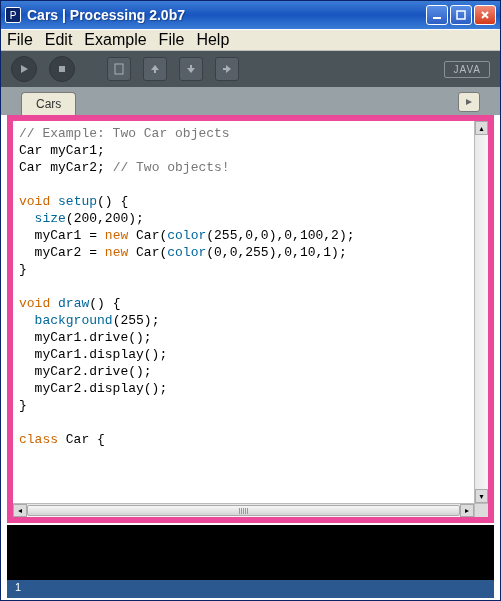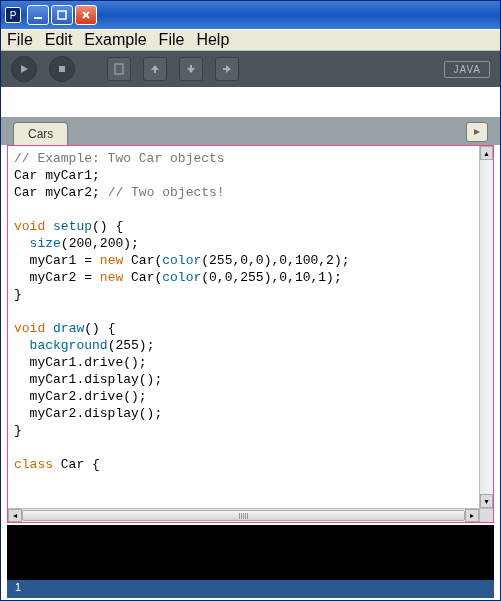--- a/index.html
+++ b/index.html
@@ -24,26 +24,26 @@
   .menubar span { cursor:default; }
 
   
   .toolbar { height: 36px; background:#4b5459; display:flex; align-items:center; padding:0 10px; gap:12px; }
   .tbtn { width:26px; height:26px; border-radius:13px; border:1px solid #303538; background:#3a4146; display:flex;align-items:center;justify-content:center;}
   .tbtn.square { border-radius:3px; width:24px; height:24px; background:#576066; border:1px solid #3a4146;}
   .spacer { flex:1; }
   .mode { border:1px solid #8a9298; color:#b5bcc1; font-size:10px; padding:2px 8px; border-radius:2px; letter-spacing:1px;}
 
   
-  .tabrow { height: 28px; background:#98a1a6; display:flex; align-items:flex-end; padding:0 12px;margin-top:30px;}
+  .tabrow { height: 28px; background:#98a1a6; display:flex; align-items:flex-end; padding:0 20px;}
   .tab { background:#ece9d8; border:1px solid #7a7a7a; border-bottom:none; border-radius:4px 4px 0 0; padding:4px 14px; font-size:12px; color:#333; margin-right:4px;}
   .tabrow .tab-arrow { margin-left:auto; width:22px; height:20px; background:#ece9d8; border:1px solid #7a7a7a; border-radius:3px; display:flex;align-items:center;justify-content:center; margin-bottom:3px;}
 
   
-  .editor-wrap { position:relative; flex:1; background:#fff; border:1px solid #ec4899; margin:0 6px 2px 6px; overflow:hidden;}
+  .editor-wrap { position:relative; flex:1; background:#fff; border:6px solid #ec4899; margin:0 6px 2px 6px; overflow:hidden;}
   .editor { position:absolute; top:2px; left:2px; right:14px; bottom:14px; padding:2px 4px; font-family: "Courier New", monospace; font-size:13px; line-height:17px; white-space:pre; overflow:hidden; color:#000;}
   .kw { color:#cc6600; } 
   .fn { color:#006699; } 
   .com { color:#777; }
   .vscroll { position:absolute; top:0; right:0; bottom:14px; width:14px; background:linear-gradient(90deg,#e8e8e8,#f6f6f6); border-left:1px solid #bbb;}
   .vscroll .up, .vscroll .down { height:14px; background:#dcdcdc; border:1px solid #aaa; display:flex;align-items:center;justify-content:center;font-size:8px;}
   .vscroll .up { position:absolute; top:0; left:0; right:0;}
   .vscroll .down { position:absolute; bottom:0; left:0; right:0;}
   .hscroll { position:absolute; left:0; right:14px; bottom:0; height:14px; background:linear-gradient(180deg,#e8e8e8,#f6f6f6); border-top:1px solid #bbb; display:flex;}
   .hscroll .left, .hscroll .right { width:14px; background:#dcdcdc; border:1px solid #aaa; display:flex;align-items:center;justify-content:center;font-size:8px;}
@@ -58,20 +58,21 @@
   .footer { height:18px; background:#2b598f; color:#fff; font-size:11px; padding:1px 8px; margin:0 6px 2px 6px;}
 
 </style>
 </head>
 <body>
 
 <div class="window">
 
   <div class="titlebar">
     <div class="title-icon">P</div>
+    <div class="title-text">Cars  |  Processing 2.0b7</div>
     <div class="win-btns">
       <div class="win-btn">
           <svg width="10" height="10">
             <rect x="1" y="7" width="8" height="2" fill="#fff"></rect>
           </svg>
         </div>
       <div class="win-btn">
           <svg width="10" height="10">
             <rect x="1" y="1" width="8" height="8" fill="none" stroke="#fff" stroke-width="1.5"></rect>
           </svg>

